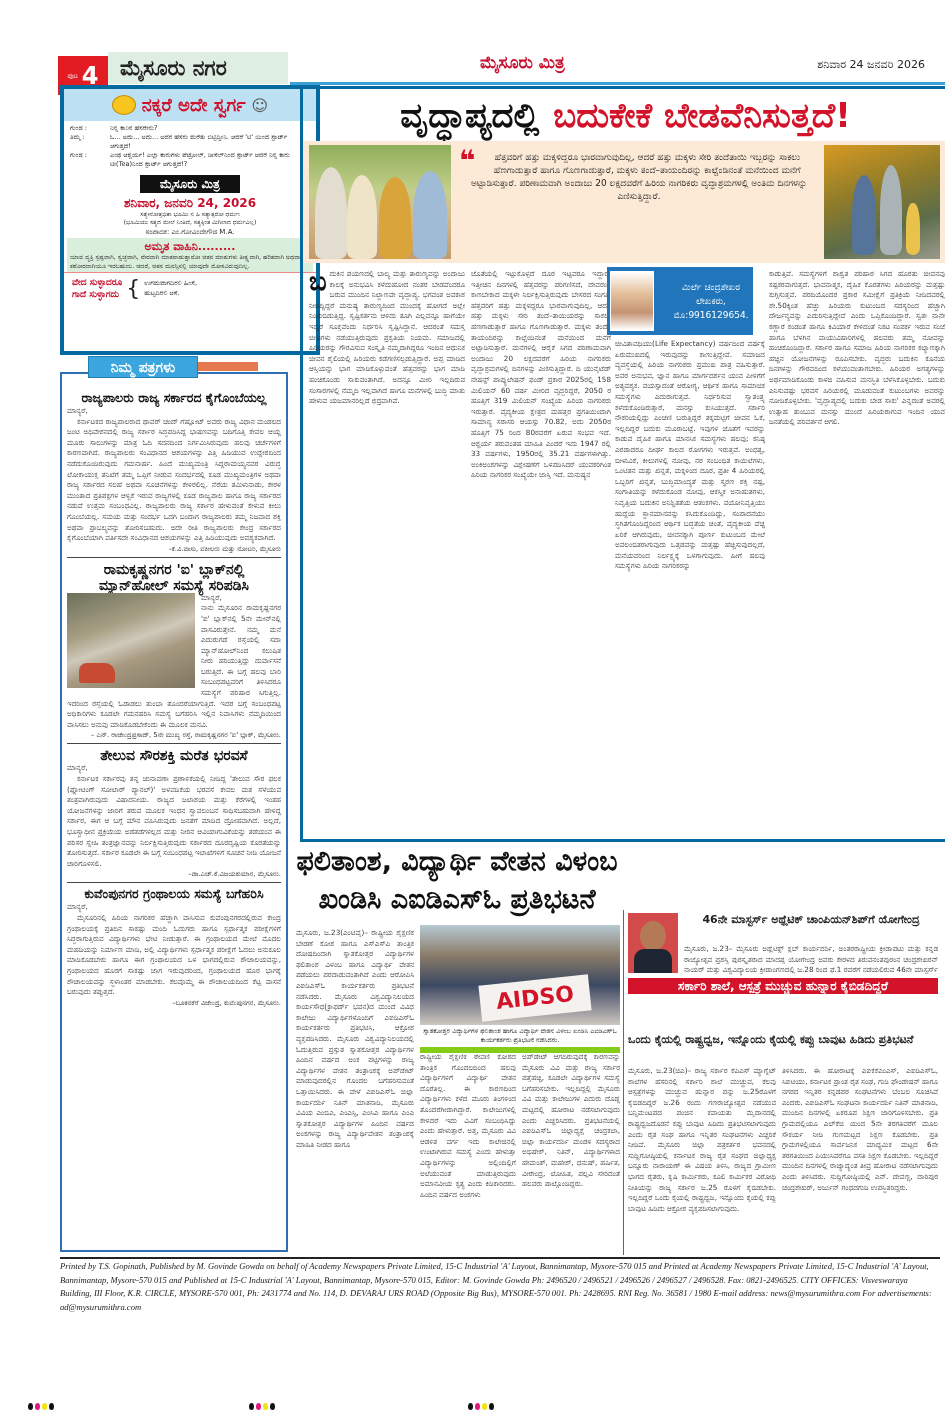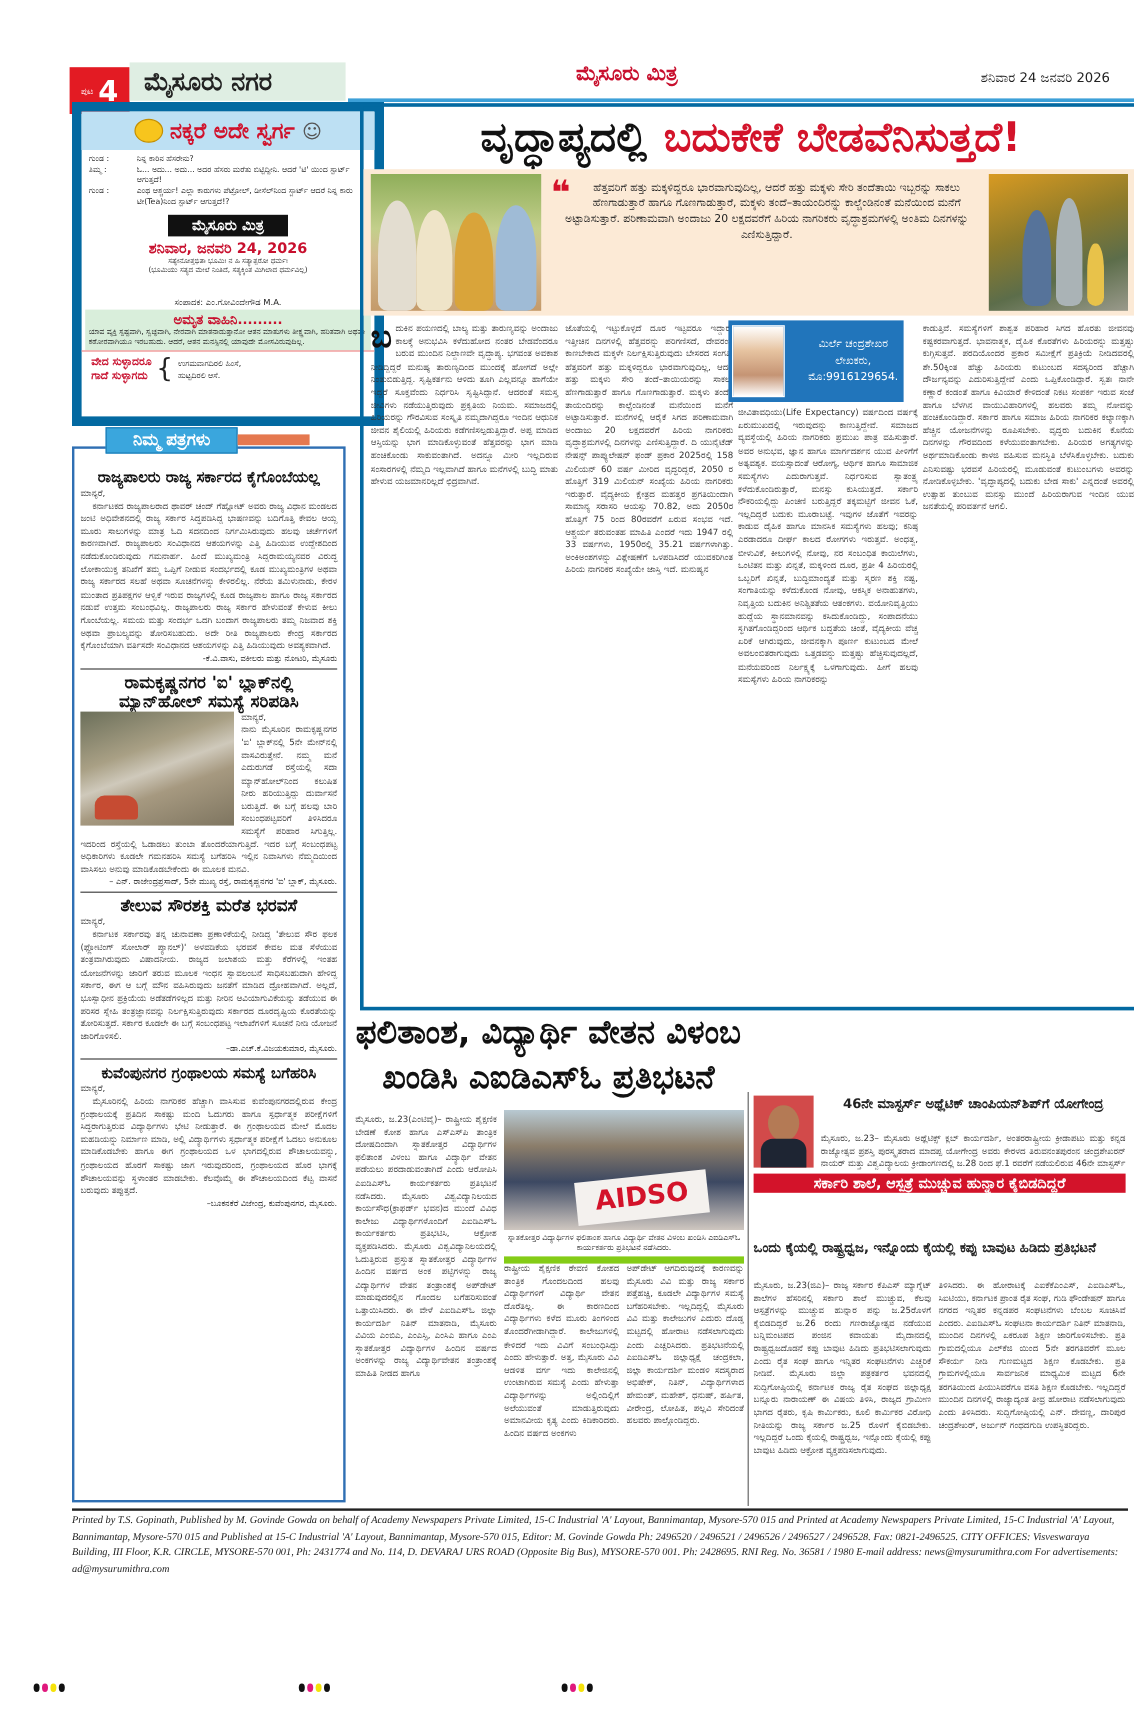--- a/index.html
+++ b/index.html
@@ -10,32 +10,32 @@
 
 #pg-badge{left:58px;top:56px;width:50px;height:39px;background:#e31b23;color:#fff;display:flex;align-items:center;justify-content:center;gap:4px}
 #pg-badge .lbl{font-size:7px}
 #pg-badge .num{font-size:24px;font-weight:bold}
 #section-title{left:108px;top:52px;width:180px;height:32px;background:#dfeee3;font-size:21px;font-weight:bold;padding-left:12px;display:flex;align-items:center}
 #masthead{left:290px;top:50px;width:655px;height:30px}
 #masthead .logo{position:absolute;left:190px;top:2px;font-size:17px;font-weight:bold;color:#c8102e}
 #masthead .date{position:absolute;right:20px;top:8px;font-size:11px;color:#222}
 #blue-rule{left:290px;top:82px;width:655px;height:3px;background:#3ca0d8}
 
-#joke-box{left:60px;top:85px;width:260px;height:270px;border:8px solid #0369a1}
+#joke-box{left:60px;top:85px;width:260px;height:270px;border:4px solid #0369a1}
 .jk-title{background:#bde0f3;height:32px;display:flex;align-items:center;justify-content:center;gap:6px}
 .jk-title .t{font-size:18px;font-weight:bold;color:#d0112b}
 .smiley{width:24px;height:20px;border-radius:50%;background:#f7c51d;border:1px solid #c48f00;display:inline-block}
 .dancer{font-size:16px;color:#555}
 .jk-lines{font-size:6.5px;line-height:9px;padding:3px 6px}
 .jk-lines .row{display:flex}
 .jk-lines .sp{width:40px;flex:none}
 .jk-logo{margin:3px auto 0;width:100px;background:#111;color:#fff;font-size:12px;font-weight:bold;text-align:center;padding:2px 0}
 .jk-date{color:#c8102e;font-size:12px;font-weight:bold;text-align:center;margin-top:3px}
 .jk-motto{font-size:6px;text-align:center;line-height:8px}
-.jk-editor{font-size:7px;text-align:center;margin-top:18px}
+.jk-editor{font-size:7px;text-align:center;margin-top:2px}
 .amrutha{background:#d9eedb;margin:2px 3px 0;padding:2px 3px}
 .amrutha .h{color:#c8102e;font-size:11px;font-weight:bold;text-align:center}
 .amrutha .b{font-size:6.3px;line-height:8.5px}
 .veda{display:flex;padding:3px 8px;gap:4px;align-items:center;border-top:1px solid #e88}
 .veda .l{color:#c8102e;font-size:9px;font-weight:bold;line-height:12px}
 .veda .br{font-size:22px;line-height:22px}
 .veda .r{font-size:6.5px;line-height:10px}
 
 #letters{left:60px;top:372px;width:228px;height:880px;border:2px solid #2f6fb3;padding:4px 5px}
 #letters-banner{left:88px;top:356px;width:110px;height:22px;background:#3aa6dd;color:#fff;font-size:14px;font-weight:bold;display:flex;align-items:center;justify-content:center;border:1px solid #1f7fb8}

